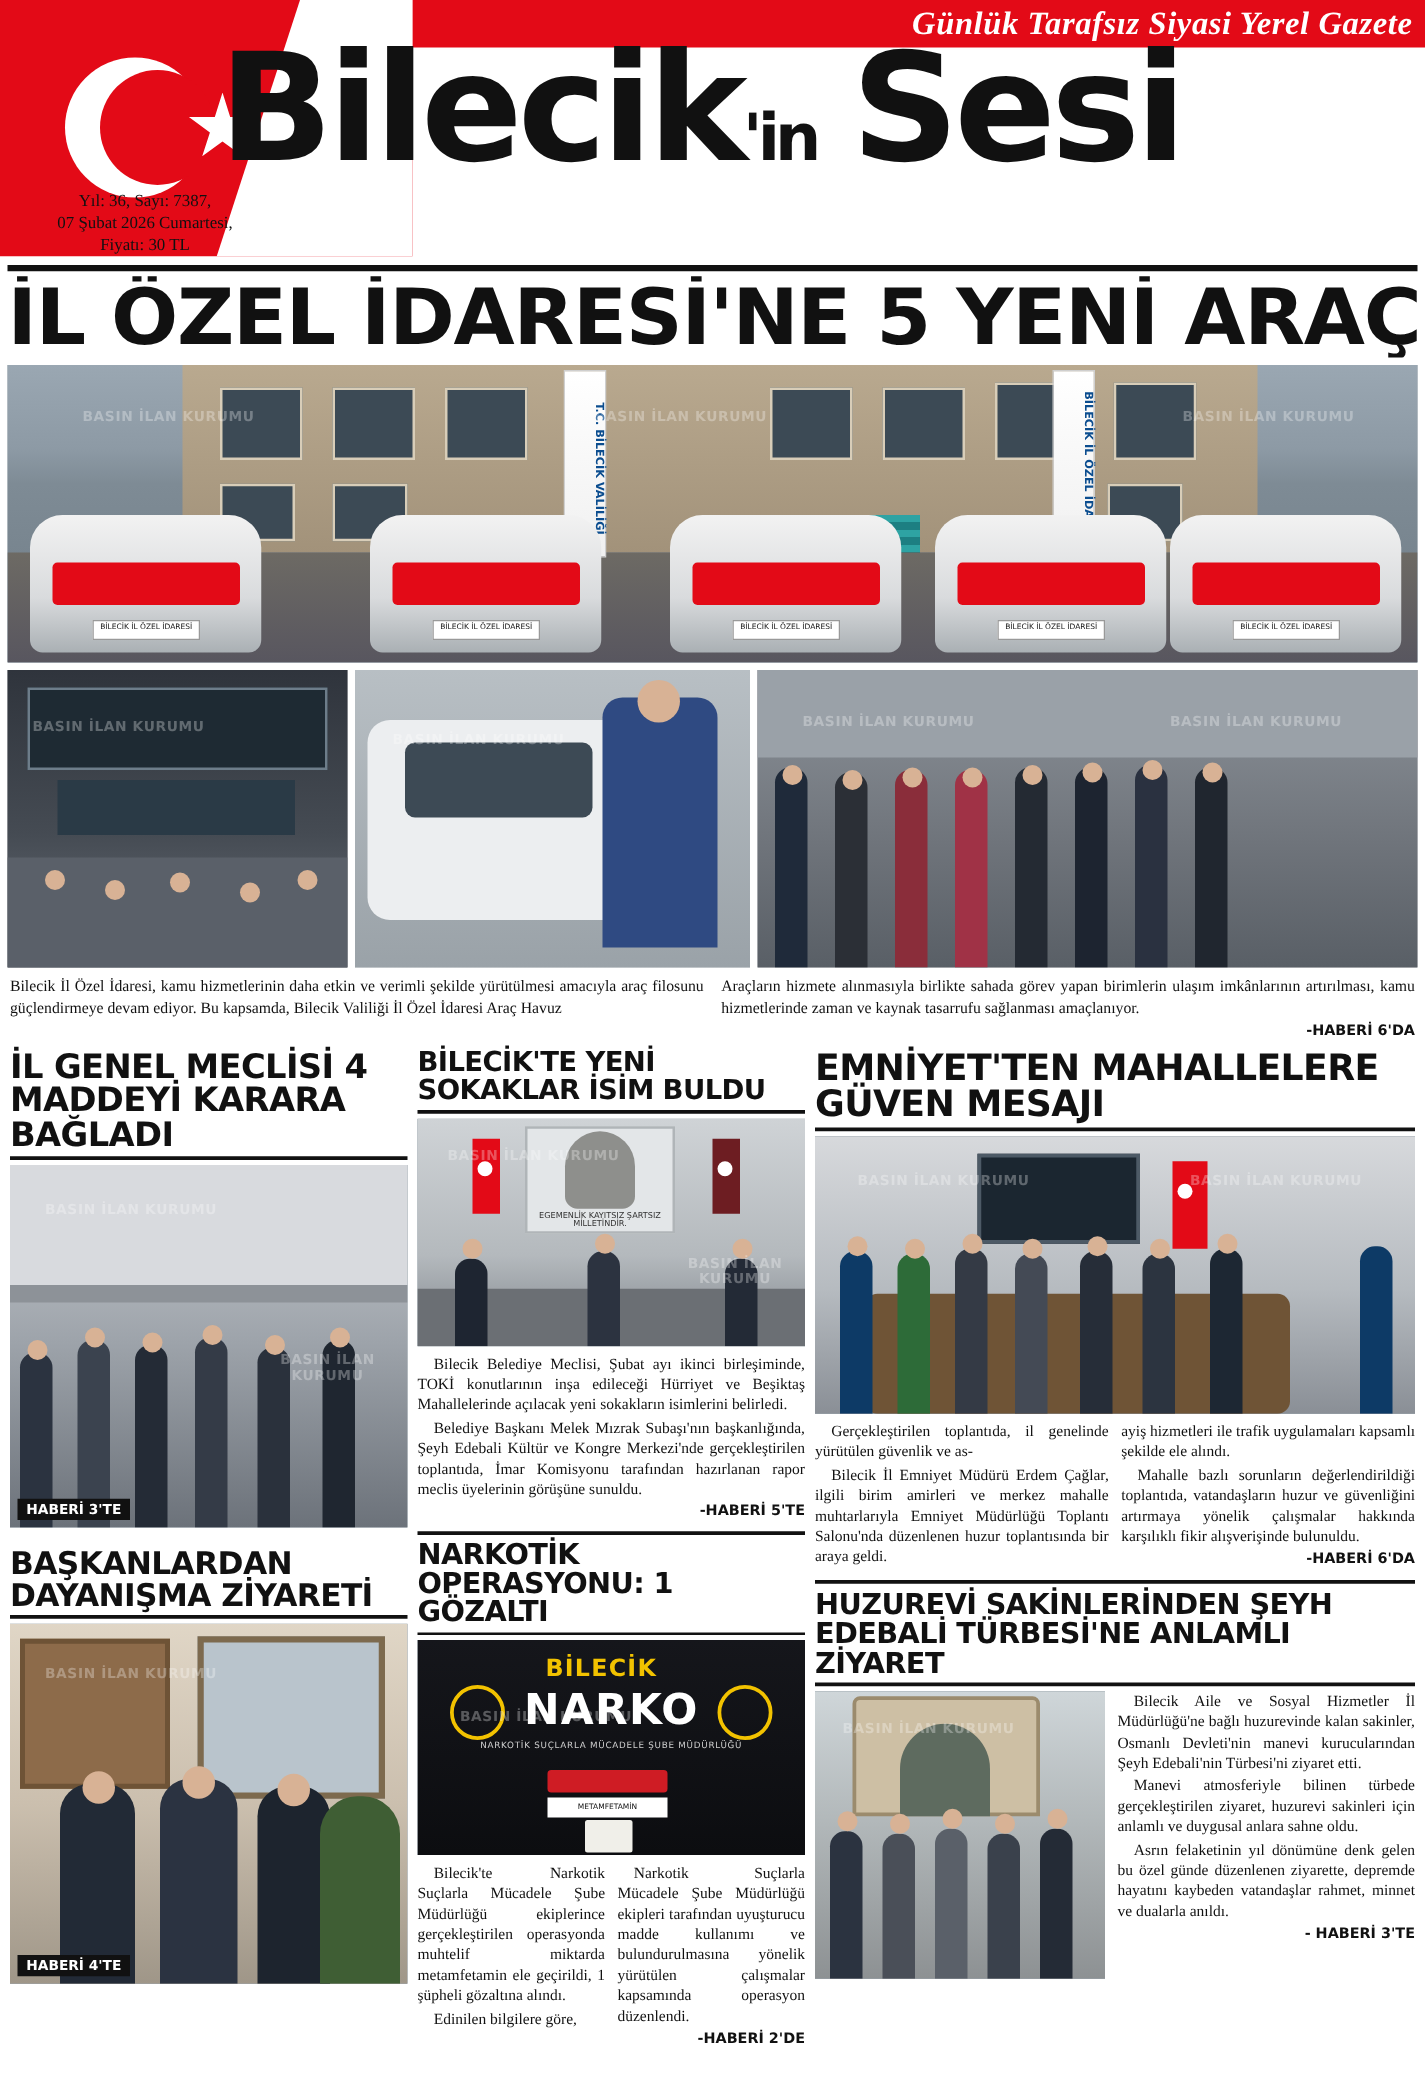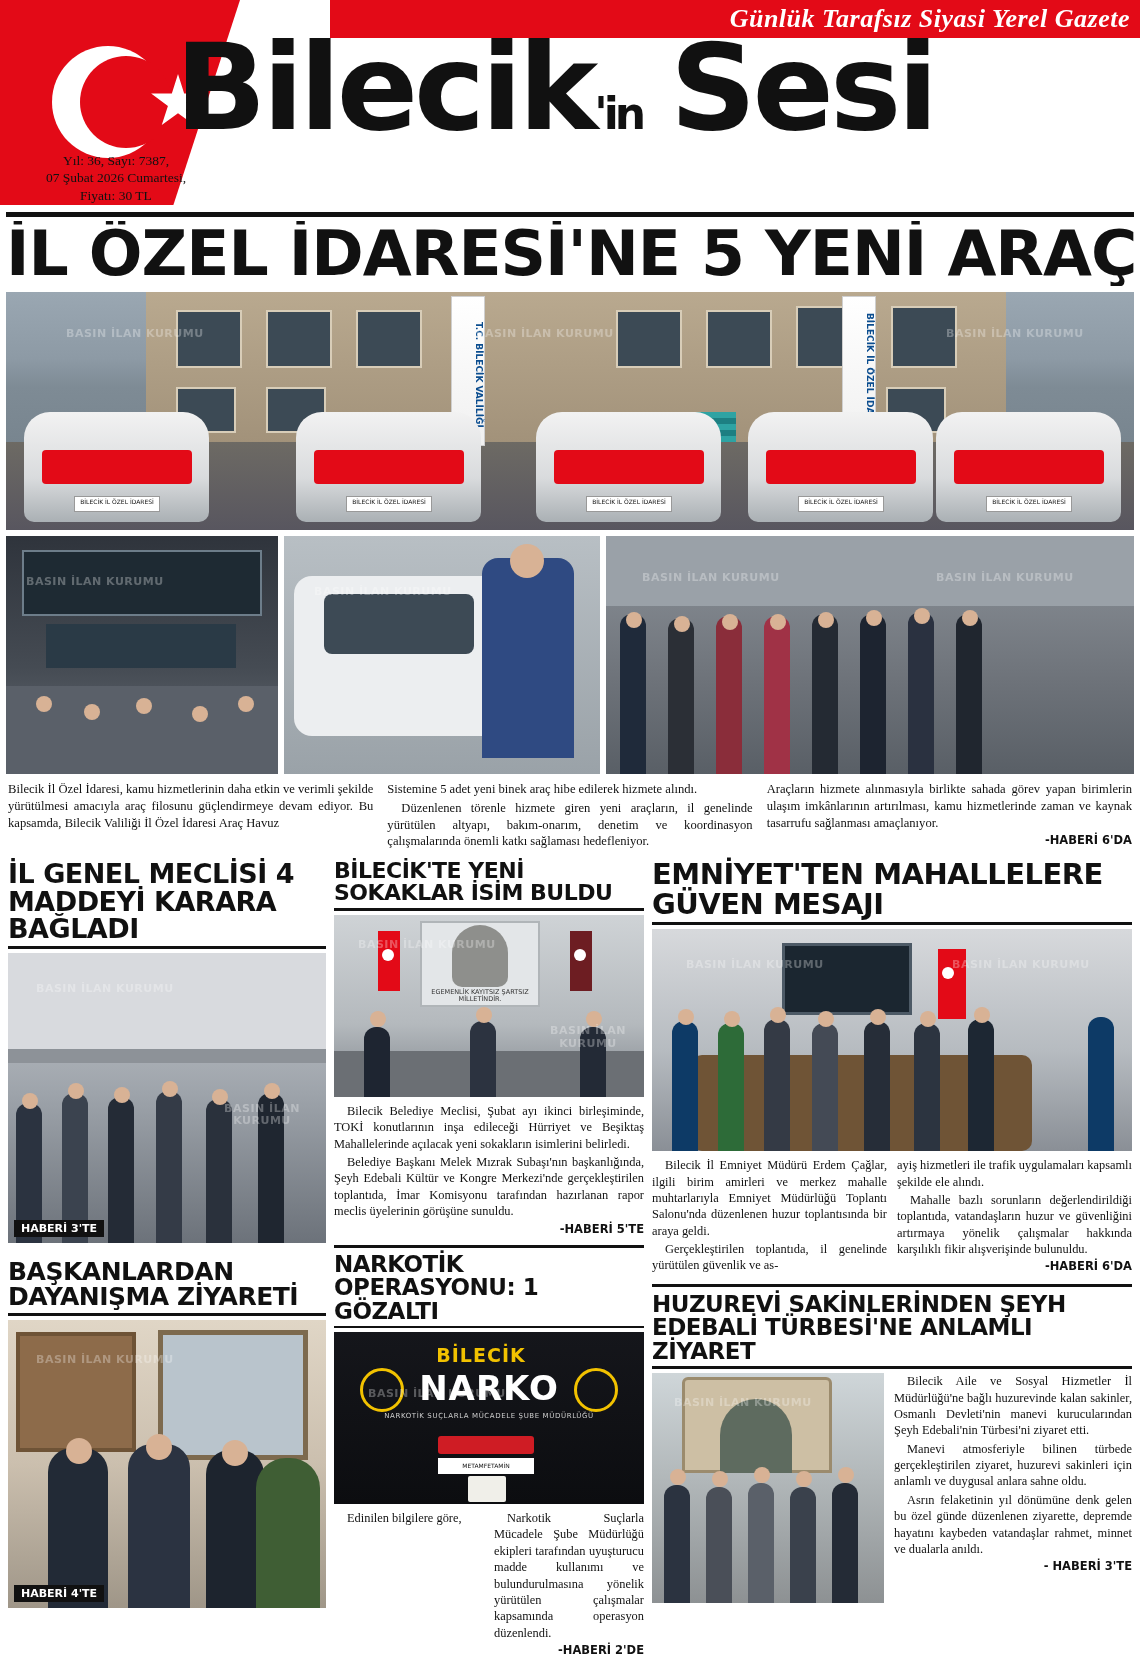--- a/index.html
+++ b/index.html
@@ -44,21 +44,21 @@
     font-size:26px; letter-spacing:0.5px;
     font-family:"Liberation Serif", serif;
   }
   .title-main {
     position:absolute; left:175px; top:28px;
     font-family:"DejaVu Sans", sans-serif;
     font-weight:bold; font-size:120px; letter-spacing:-4px;
     color:#111; line-height:1;
     white-space:nowrap;
   }
-  .title-main .small { font-size:44px; }
+  .title-main .small { font-size:52px; }
   .title-main .sesi { margin-left:28px; }
   .issue-info {
     position:absolute; left:36px; top:152px;
     font-size:13.5px; line-height:1.28; color:#111; text-align:center;
     width:160px;
     font-family:"Liberation Serif", serif;
   }
   .rule-thick { height:5px; background:#111; margin:0 6px; }
 
   
@@ -286,24 +286,20 @@
     <div class="person" style="left:350px;height:160px;background:#20262f;"></div>
     <div class="head" style="left:356px;top:74px;"></div>
     <div class="wm" style="left:36px;top:36px;">BASIN İLAN KURUMU</div>
     <div class="wm" style="left:330px;top:36px;">BASIN İLAN KURUMU</div>
   </div>
 </div>
 
 <div class="lead-text">
   <div>
     <p class="noind">Bilecik İl Özel İdaresi, kamu hizmetlerinin daha etkin ve verimli şekilde yürütülmesi amacıyla araç filosunu güçlendirmeye devam ediyor. Bu kapsamda, Bilecik Valiliği İl Özel İdaresi Araç Havuz</p>
-  </div>
-  <div>
-    <p class="noind">Sistemine 5 adet yeni binek araç hibe edilerek hizmete alındı.</p>
-    <p>Düzenlenen törenle hizmete giren yeni araçların, il genelinde yürütülen altyapı, bakım-onarım, denetim ve koordinasyon çalışmalarında önemli katkı sağlaması hedefleniyor.</p>
   </div>
   <div>
     <p class="noind">Araçların hizmete alınmasıyla birlikte sahada görev yapan birimlerin ulaşım imkânlarının artırılması, kamu hizmetlerinde zaman ve kaynak tasarrufu sağlanması amaçlanıyor.</p>
     <div style="text-align:right;" class="refbold">-HABERİ 6'DA</div>
   </div>
 </div>
 
 <div class="body-grid">
 
   <div class="col-left">
@@ -384,20 +380,21 @@
         <div style="position:absolute;left:26px;top:36px;width:44px;height:44px;border-radius:50%;border:3px solid #f2c200;"></div>
         <div style="position:absolute;right:26px;top:36px;width:44px;height:44px;border-radius:50%;border:3px solid #f2c200;"></div>
         <div style="position:absolute;left:0;right:0;top:80px;text-align:center;color:#cfcfcf;font-family:'DejaVu Sans',sans-serif;font-size:7px;letter-spacing:0.6px;">NARKOTİK SUÇLARLA MÜCADELE ŞUBE MÜDÜRLÜĞÜ</div>
         <div style="position:absolute;left:104px;top:104px;width:96px;height:18px;background:#cf1c24;border-radius:3px;"></div>
         <div style="position:absolute;left:104px;top:126px;width:96px;height:16px;background:#ffffff;font-size:6px;color:#111;text-align:center;line-height:16px;font-family:'DejaVu Sans',sans-serif;">METAMFETAMİN</div>
         <div style="position:absolute;left:134px;top:144px;width:38px;height:26px;background:#f0efe9;border-radius:2px;"></div>
         <div class="wm" style="left:34px;top:56px;">BASIN İLAN KURUMU</div>
       </div>
       <div class="mini2" style="margin-top:6px;">
         <div class="colbody">
+          <p>Bilecik'te Narkotik Suçlarla Mücadele Şube Müdürlüğü ekiplerince gerçekleştirilen operasyonda muhtelif miktarda metamfetamin ele geçirildi, 1 şüpheli gözaltına alındı.</p>
           <p>Edinilen bilgilere göre,</p>
         </div>
         <div class="colbody">
           <p>Narkotik Suçlarla Mücadele Şube Müdürlüğü ekipleri tarafından uyuşturucu madde kullanımı ve bulundurulmasına yönelik yürütülen çalışmalar kapsamında operasyon düzenlendi.</p>
           <div style="text-align:right;" class="reftag">-HABERİ 2'DE</div>
         </div>
       </div>
     </div>
   </div>
 
@@ -422,22 +419,22 @@
       <div class="person" style="left:262px;height:128px;background:#2c3440;"></div>
       <div class="head" style="left:268px;top:82px;"></div>
       <div class="person" style="left:316px;height:132px;background:#1d2733;"></div>
       <div class="head" style="left:322px;top:78px;"></div>
       <div class="person" style="right:18px;height:134px;background:#0d3a66;"></div>
       <div class="wm" style="left:34px;top:30px;">BASIN İLAN KURUMU</div>
       <div class="wm" style="left:300px;top:30px;">BASIN İLAN KURUMU</div>
     </div>
     <div class="mini2" style="margin-top:6px;">
       <div class="colbody">
+        <p>Gerçekleştirilen toplantıda, il genelinde yürütülen güvenlik ve as-</p>
         <p>Bilecik İl Emniyet Müdürü Erdem Çağlar, ilgili birim amirleri ve merkez mahalle muhtarlarıyla Emniyet Müdürlüğü Toplantı Salonu'nda düzenlenen huzur toplantısında bir araya geldi.</p>
-        <p>Gerçekleştirilen toplantıda, il genelinde yürütülen güvenlik ve as-</p>
       </div>
       <div class="colbody">
         <p class="noind" style="text-indent:0;">ayiş hizmetleri ile trafik uygulamaları kapsamlı şekilde ele alındı.</p>
         <p>Mahalle bazlı sorunların değerlendirildiği toplantıda, vatandaşların huzur ve güvenliğini artırmaya yönelik çalışmalar hakkında karşılıklı fikir alışverişinde bulunuldu.</p>
         <div style="text-align:right;" class="reftag">-HABERİ 6'DA</div>
       </div>
     </div>
 
     <div style="border-top:3px solid #111;margin-top:8px;padding-top:6px;">
       <div class="sec-title" style="font-size:23px;">HUZUREVİ SAKİNLERİNDEN ŞEYH EDEBALİ TÜRBESİ'NE ANLAMLI ZİYARET</div>

